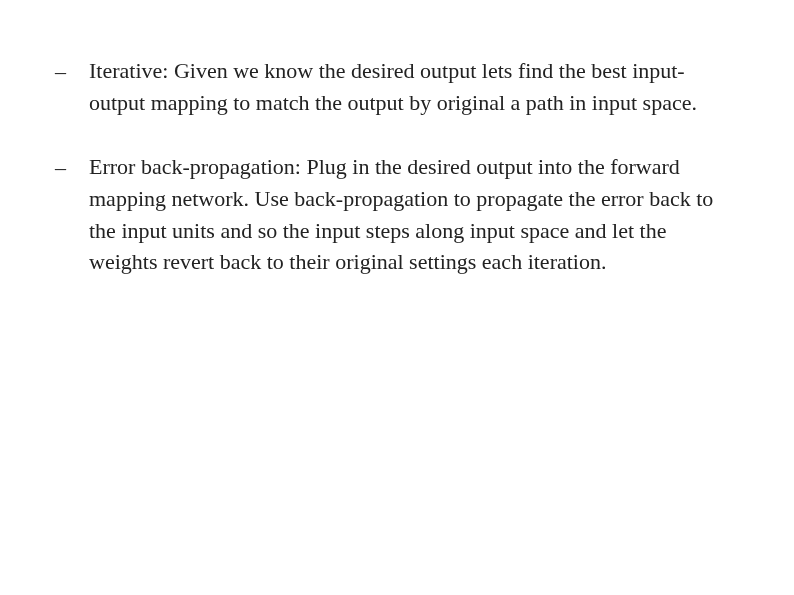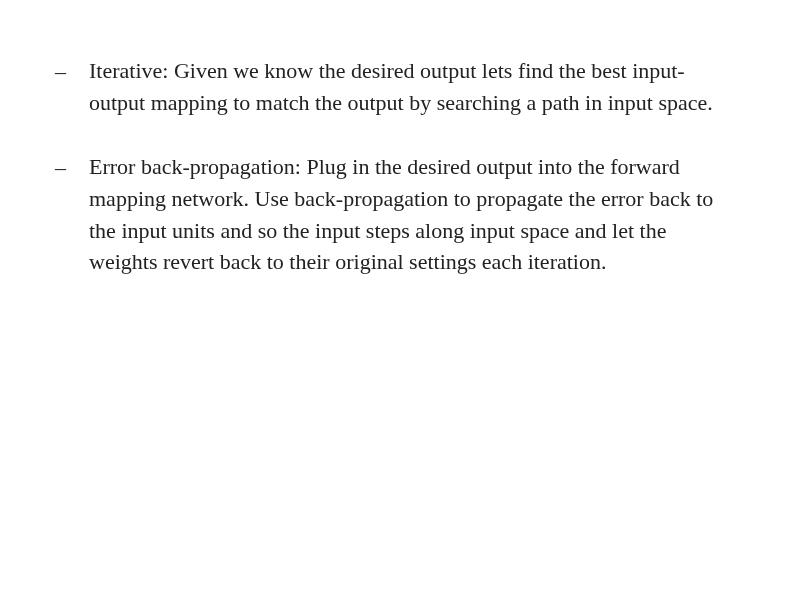--- a/index.html
+++ b/index.html
@@ -53,21 +53,21 @@
       color: #222222;
     }
   </style>
 </head>
 <body>
 
 <div class="slide-container">
 
   <div class="bullet-item">
     <span class="bullet-dash">–</span>
-    <span class="bullet-text">Iterative:  Given we know the desired output lets find the best input-output mapping to match the output by searching a path in input space.</span>
+    <span class="bullet-text">Iterative:  Given we know the desired output lets find the best input-output mapping to match the output by original a path in input space.</span>
   </div>
 
   <div class="bullet-item">
     <span class="bullet-dash">–</span>
     <span class="bullet-text">Error back-propagation:  Plug in the desired output into the forward mapping network. Use back-propagation to propagate the error back to the input units and so the input steps along input space and let the weights revert back to their original settings each iteration.</span>
   </div>
 
 </div>
 
 </body></html>

